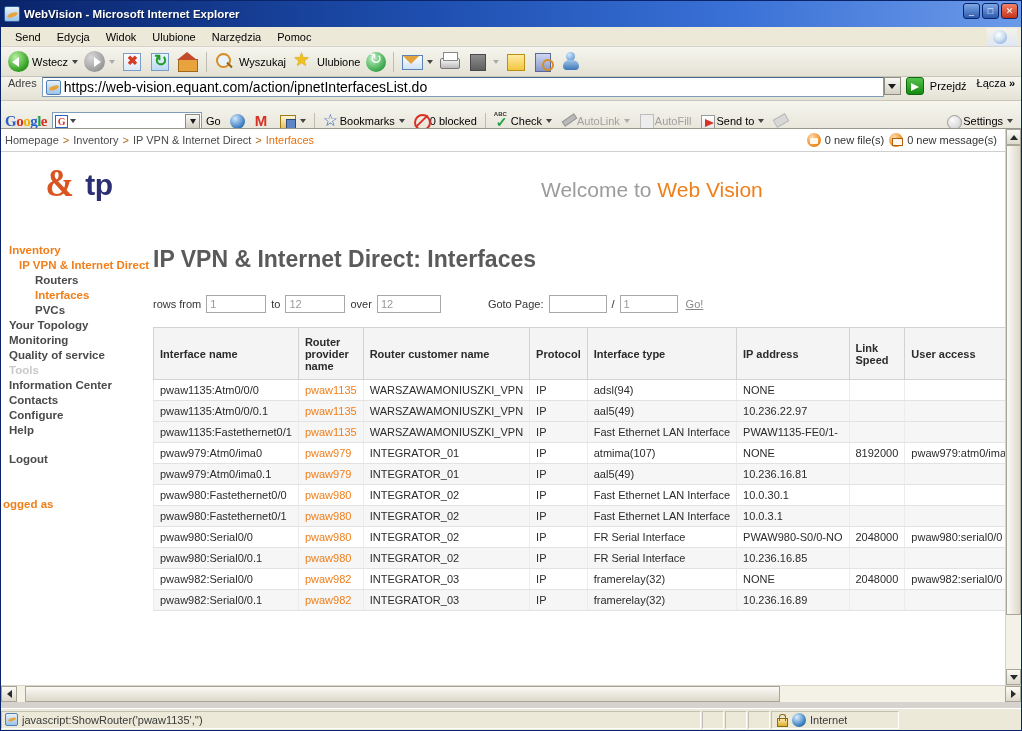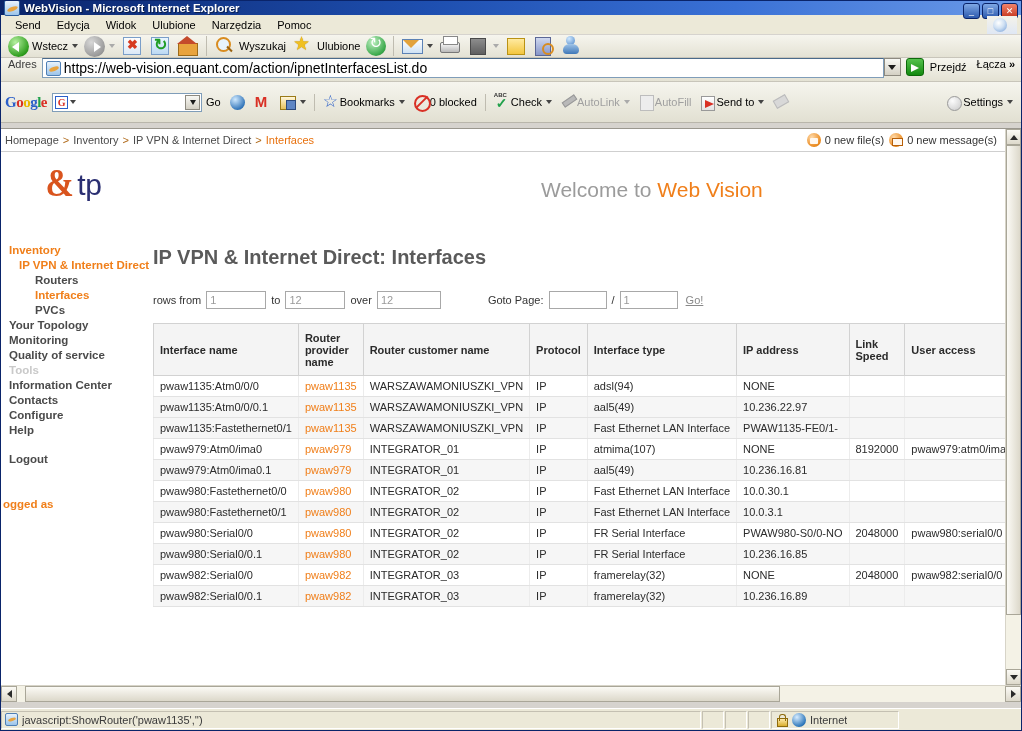--- a/index.html
+++ b/index.html
@@ -13,21 +13,21 @@
   #app {
     width: 1022px; height: 731px;
     position: relative;
     border: 1px solid #0a246a;
     background: #d6d3ce;
     overflow: hidden;
   }
 
   
   .titlebar {
-    height: 14px;
+    height: 26px;
     background: linear-gradient(to right, #0a246a 0%, #1e4fb0 42%, #3a71d6 72%, #6b9ae8 100%);
     display: flex; align-items: center;
     padding: 0 2px 0 3px;
     position: relative;
   }
   .title-icon {
     width: 16px; height: 16px; margin-right: 4px;
     background: linear-gradient(#e8f2fb,#9cc4ea);
     border: 1px solid #2a5b9c; border-radius: 2px;
     position: relative; flex: 0 0 auto;
@@ -69,21 +69,21 @@
     position: relative; overflow: hidden;
   }
   .menu-logo:before {
     content:""; position:absolute; left:6px; top:2px; width:14px; height:14px;
     background: radial-gradient(circle at 40% 35%, #ffffff 0%, #cfe0f3 45%, #6d9ad6 100%);
     border-radius: 50%;
   }
 
   
   .toolbar {
-    height: 23px; background: linear-gradient(#f6f5ee,#e4e2d4);
+    height: 30px; background: linear-gradient(#f6f5ee,#e4e2d4);
     display: flex; align-items: center; padding: 0 4px;
     border-bottom: 1px solid #c8c5ba;
   }
   .tb-item { display: flex; align-items: center; padding: 0 3px; height: 26px; }
   .tb-label { font-size: 11px; margin-left: 3px; white-space: nowrap; }
   .arrow-dn {
     width: 0; height: 0; margin-left: 4px;
     border-left: 3px solid transparent; border-right: 3px solid transparent;
     border-top: 4px solid #444;
   }
@@ -384,22 +384,22 @@
     width: 8px; height: 6px; background: #fff7ee; border-radius: 1px;
   }
 
   .banner { height: 80px; position: relative; }
   .tp-logo { position: absolute; left: 42px; top: 14px; display: flex; align-items: flex-end; }
   .tp-amp {
     font-family: "Liberation Serif", serif; font-size: 40px; font-weight: bold;
     color: #d9541e; line-height: 34px; transform: scaleX(.85);
   }
   .tp-word {
-    font-size: 30px; font-weight: normal; color: #2b2f72;
-    line-height: 30px; margin-left: 1px; letter-spacing: -.5px;
+    font-size: 30px; font-weight: bold; color: #2b2f72;
+    line-height: 30px; margin-left: 9px; letter-spacing: -.5px;
   }
   .welcome {
     position: absolute; left: 540px; top: 26px;
     font-size: 21px; color: #9b9b9b; white-space: nowrap;
   }
   .welcome b { color: #f07f1a; font-weight: normal; }
 
   .body-cols { display: flex; }
   .sidebar { width: 152px; flex: 0 0 152px; padding-top: 10px; }
   .nav { font-size: 11.5px; font-weight: bold; }
@@ -408,21 +408,21 @@
   .nav-item.lvl2 { padding-left: 18px; }
   .nav-item.lvl3 { padding-left: 34px; }
   .nav-item.orange { color: #f07f1a; }
   .nav-item.dark { color: #4a4a4a; }
   .nav-item.disabled { color: #c9c9c9; }
   .nav-gap { height: 14px; }
   .logged-as { margin-top: 32px; padding-left: 2px; color: #f07f1a; font-size: 11.5px; font-weight: bold; }
 
   .main { flex: 1 1 auto; padding-top: 14px; padding-right: 14px; }
   .page-title {
-    font-size: 20px; font-weight: bold; color: #5a5a5a;
+    font-size: 23px; font-weight: bold; color: #5a5a5a;
     margin: 0 0 22px 0;
   }
   .rows-bar { display: flex; align-items: center; font-size: 11px; color: #333; margin-bottom: 14px; }
   .rows-bar .lbl { margin: 0 5px; }
   .rows-bar .lbl:first-child { margin-left: 0; }
   .inp {
     height: 18px; border: 1px solid #a8a8a8; background: #fff;
     font-size: 11px; color: #9a9a9a; padding: 0 3px;
     font-family: "Liberation Sans", sans-serif;
   }

